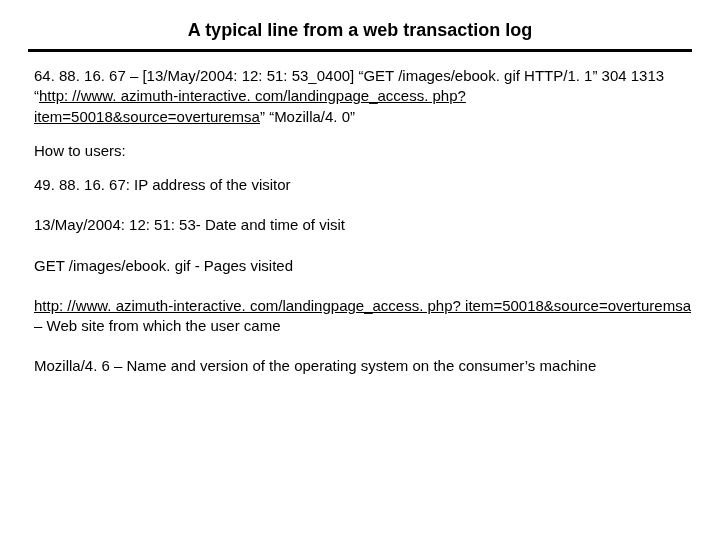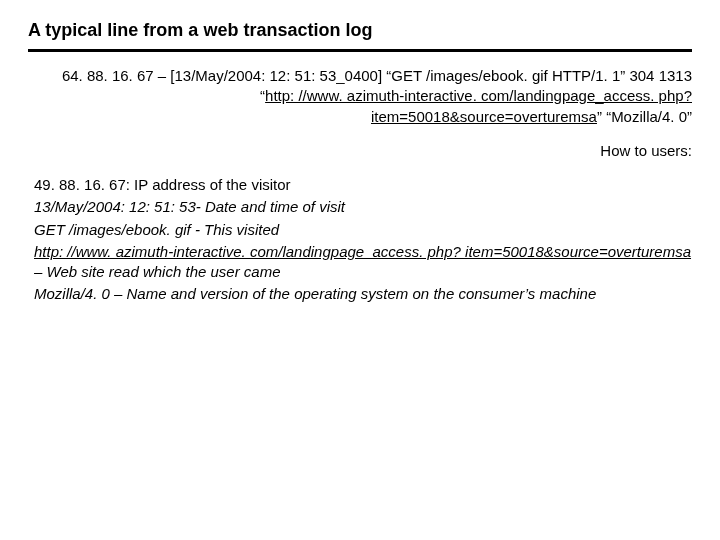--- a/index.html
+++ b/index.html
@@ -12,43 +12,42 @@
     color: #000;
   }
   .slide {
     box-sizing: border-box;
     padding: 14px 28px 20px 28px;
   }
   .title {
     font-size: 18px;
     font-weight: bold;
     padding: 6px 0 8px 0;
+    text-align: center;
   }
   .rule {
     border: none;
     border-top: 3px solid #000;
     margin: 0 0 14px 0;
   }
   .body {
     font-size: 15px;
     line-height: 1.35;
   }
   .para {
     margin: 0 0 14px 6px;
-    text-align: right;
   }
   .explain {
     margin: 0 0 0 6px;
   }
   .link {
     text-decoration: underline;
   }
   .nolead {
-    margin-top: 2px;
-    font-style: italic;
+    margin-top: 20px;
   }
 </style>
 </head>
 <body>
 
 <div class="slide">
 
   <div class="title">A typical line from a web transaction log</div>
   <hr class="rule">
 
@@ -56,21 +55,21 @@
 
     <div class="para">
       <span> 64. 88. 16. 67 – [13/May/2004: 12: 51: 53_0400] “GET /images/ebook. gif HTTP/1. 1” 304 1313 “</span><span class="link">http: //www. azimuth-interactive. com/landingpage_access. php? item=50018&amp;source=overturemsa</span><span>” “Mozilla/4. 0”</span>
     </div>
 
     <div class="para"> How to users:</div>
 
     <div class="explain">
       <div> 49. 88. 16. 67: IP address of the visitor</div>
       <div class="nolead"> 13/May/2004: 12: 51: 53-     Date and time of visit</div>
-      <div class="nolead"> GET /images/ebook. gif     - This visited</div>
+      <div class="nolead"> GET /images/ebook. gif     - Pages visited</div>
       <div class="nolead">
-        <span class="link"> http: //www. azimuth-interactive. com/landingpage_access. php? item=50018&amp;source=overturemsa</span><span> – Web site read which the user came</span>
+        <span class="link"> http: //www. azimuth-interactive. com/landingpage_access. php? item=50018&amp;source=overturemsa</span><span> – Web site from which the user came</span>
       </div>
-      <div class="nolead"> Mozilla/4. 0 – Name and version of the operating system on the consumer’s machine</div>
+      <div class="nolead"> Mozilla/4. 6 – Name and version of the operating system on the consumer’s machine</div>
     </div>
 
   </div>
 </div>
 
 </body></html>

